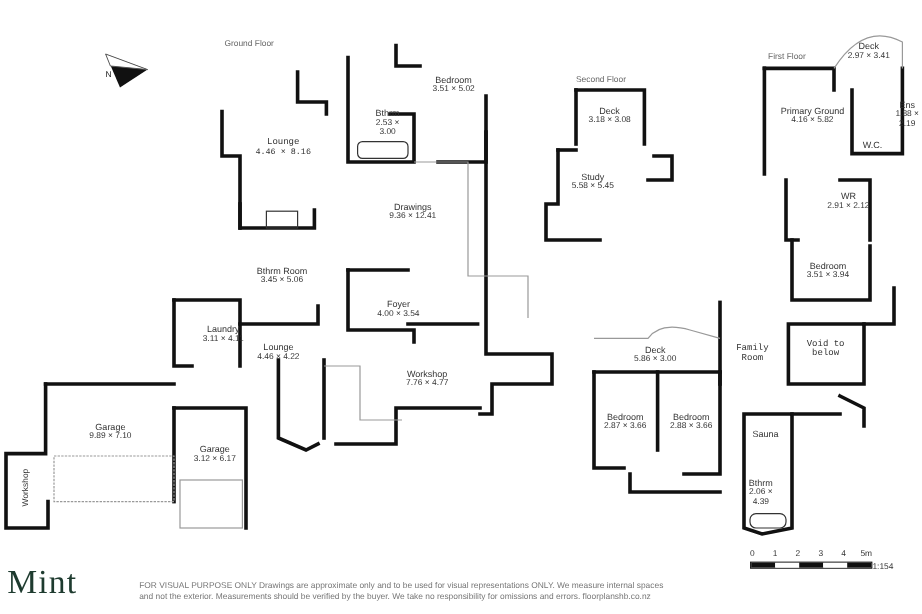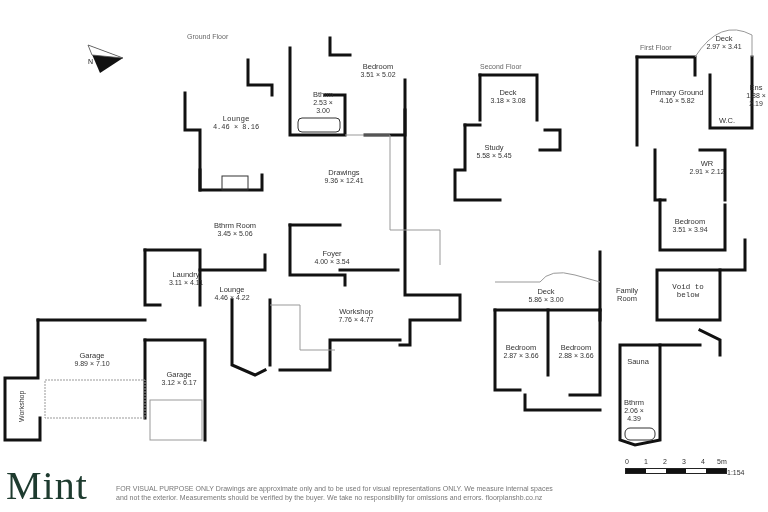--- a/index.html
+++ b/index.html
@@ -1,21 +1,21 @@
 <!DOCTYPE html>
 <html><head>
 <meta charset="utf-8">
 <style>
   html, body { margin:0; padding:0; background:#ffffff; }
   body { width:768px; height:512px; position:relative; overflow:hidden; font-family:"Liberation Sans", sans-serif; color:#333; }
   svg.plan { position:absolute; left:0; top:0; }
   .lbl { position:absolute; text-align:center; font-size:7px; line-height:8px; color:#333; white-space:nowrap; transform:translateX(-50%); }
   .lbl .nm { display:block; font-size:7.5px; }
   .floor { position:absolute; font-size:7px; color:#666; }
-  .logo { position:absolute; left:6px; top:466px; font-family:"Liberation Serif", serif; font-size:40px; color:#1e3b2f; letter-spacing:1px; line-height:40px; }
+  .logo { position:absolute; left:6px; top:466px; font-family:"Liberation Serif", serif; font-size:28px; color:#1e3b2f; letter-spacing:1px; line-height:40px; }
   .disc { position:absolute; left:116px; top:484px; font-size:7px; line-height:9px; color:#777; width:560px; }
   .scale { position:absolute; left:625px; top:458px; }
   .scale .ticks { font-size:7px; color:#333; position:relative; height:9px; width:110px; }
   .scale .ticks span { position:absolute; top:0; }
   .scale .bar { display:flex; width:100px; height:4px; border:1px solid #222; margin-top:1px; }
   .scale .bar div { flex:1; }
   .scale .ratio { position:absolute; left:102px; top:11px; font-size:7px; color:#333; }
   .vtext { position:absolute; font-size:7px; color:#333; transform:rotate(-90deg); transform-origin:left top; white-space:nowrap; }
 </style>
 </head>
@@ -123,21 +123,21 @@
 
 <div class="lbl" style="left:724px;top:35px;"><span class="nm">Deck</span><span>2.97 × 3.41</span></div>
 <div class="lbl" style="left:677px;top:89px;"><span class="nm">Primary Ground</span><span>4.16 × 5.82</span></div>
 <div class="lbl" style="left:756px;top:84px;width:24px;white-space:normal;"><span class="nm">Ens</span><span>1.88 × 2.19</span></div>
 <div class="lbl" style="left:727px;top:117px;">
     <span class="nm">W.C.</span>
   </div>
 <div class="lbl" style="left:707px;top:160px;"><span class="nm">WR</span><span>2.91 × 2.12</span></div>
 <div class="lbl" style="left:690px;top:218px;"><span class="nm">Bedroom</span><span>3.51 × 3.94</span></div>
 <div class="lbl" style="left:546px;top:288px;"><span class="nm">Deck</span><span>5.86 × 3.00</span></div>
-<div class="lbl" style="left:627px;top:287px;width:36px;white-space:normal;">
+<div class="lbl" style="left:627px;top:287px;width:36px;white-space:normal;font-family:Liberation Mono, monospace;">
     <span class="nm">Family Room</span>
   </div>
 <div class="lbl" style="left:688px;top:283px;width:38px;white-space:normal;font-family:Liberation Mono, monospace;">
     <span class="nm">Void to below</span>
   </div>
 <div class="lbl" style="left:521px;top:344px;"><span class="nm">Bedroom</span><span>2.87 × 3.66</span></div>
 <div class="lbl" style="left:576px;top:344px;"><span class="nm">Bedroom</span><span>2.88 × 3.66</span></div>
 <div class="lbl" style="left:638px;top:358px;">
     <span class="nm">Sauna</span>
   </div>

